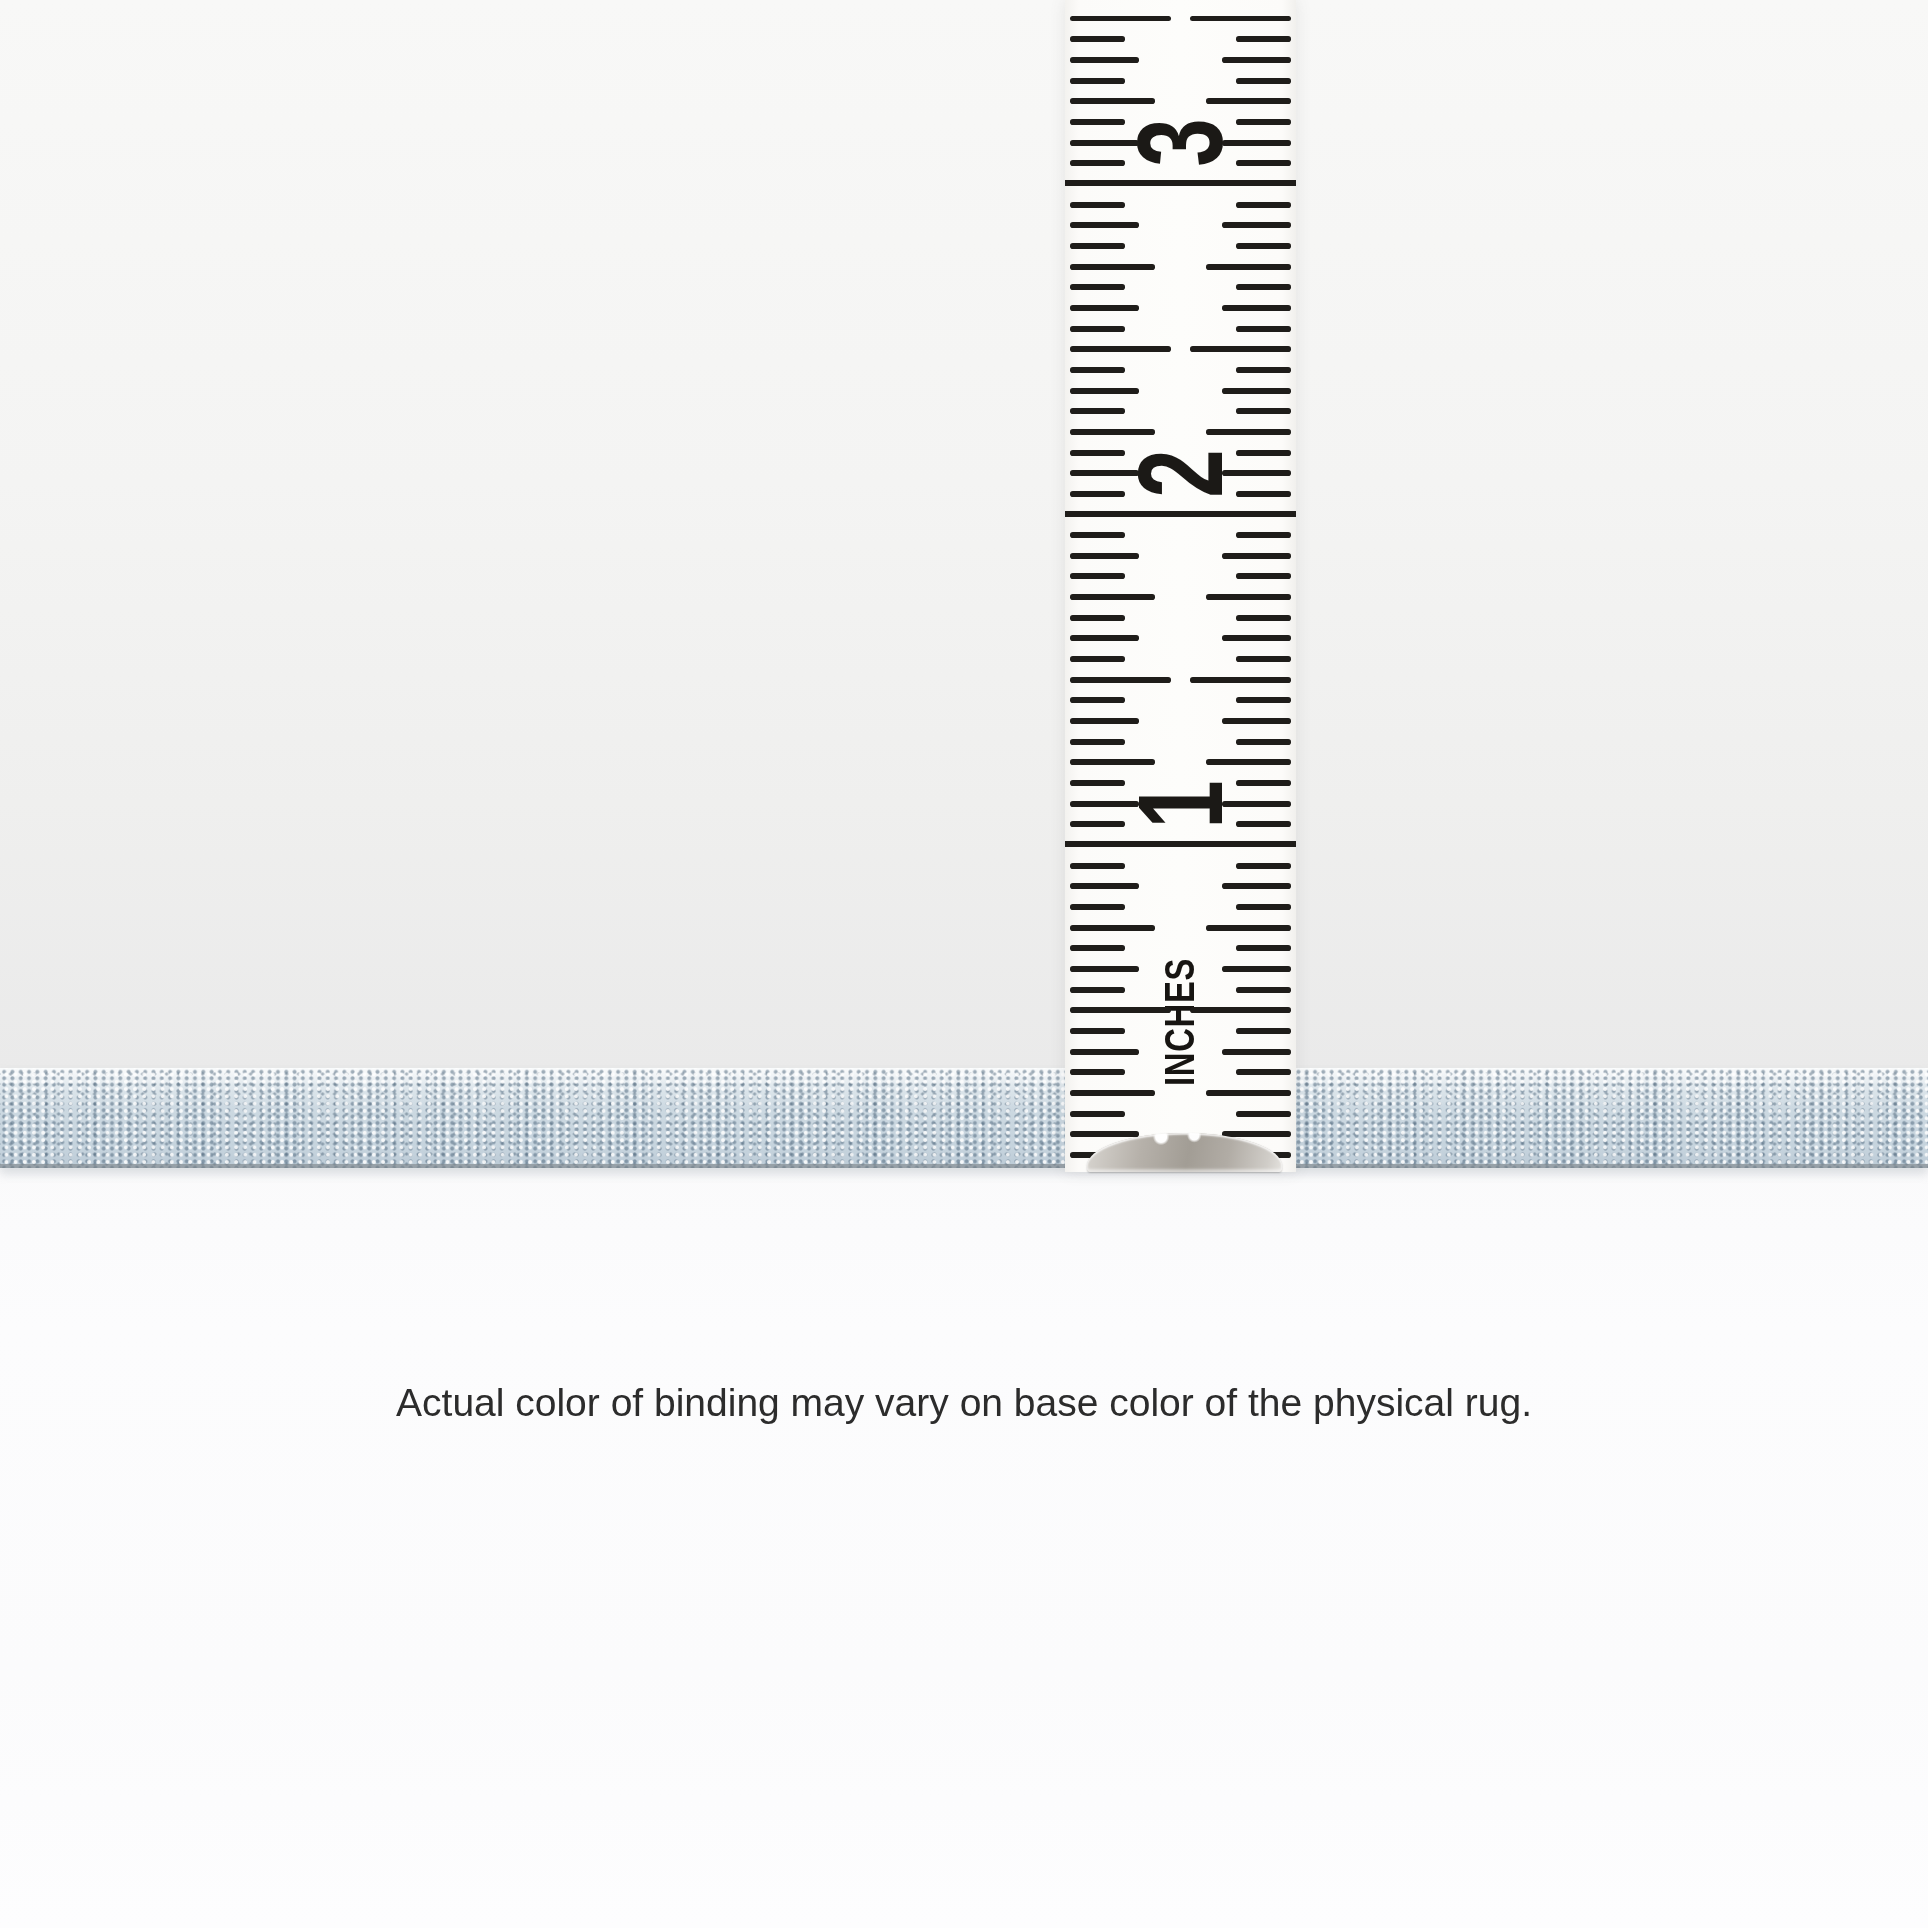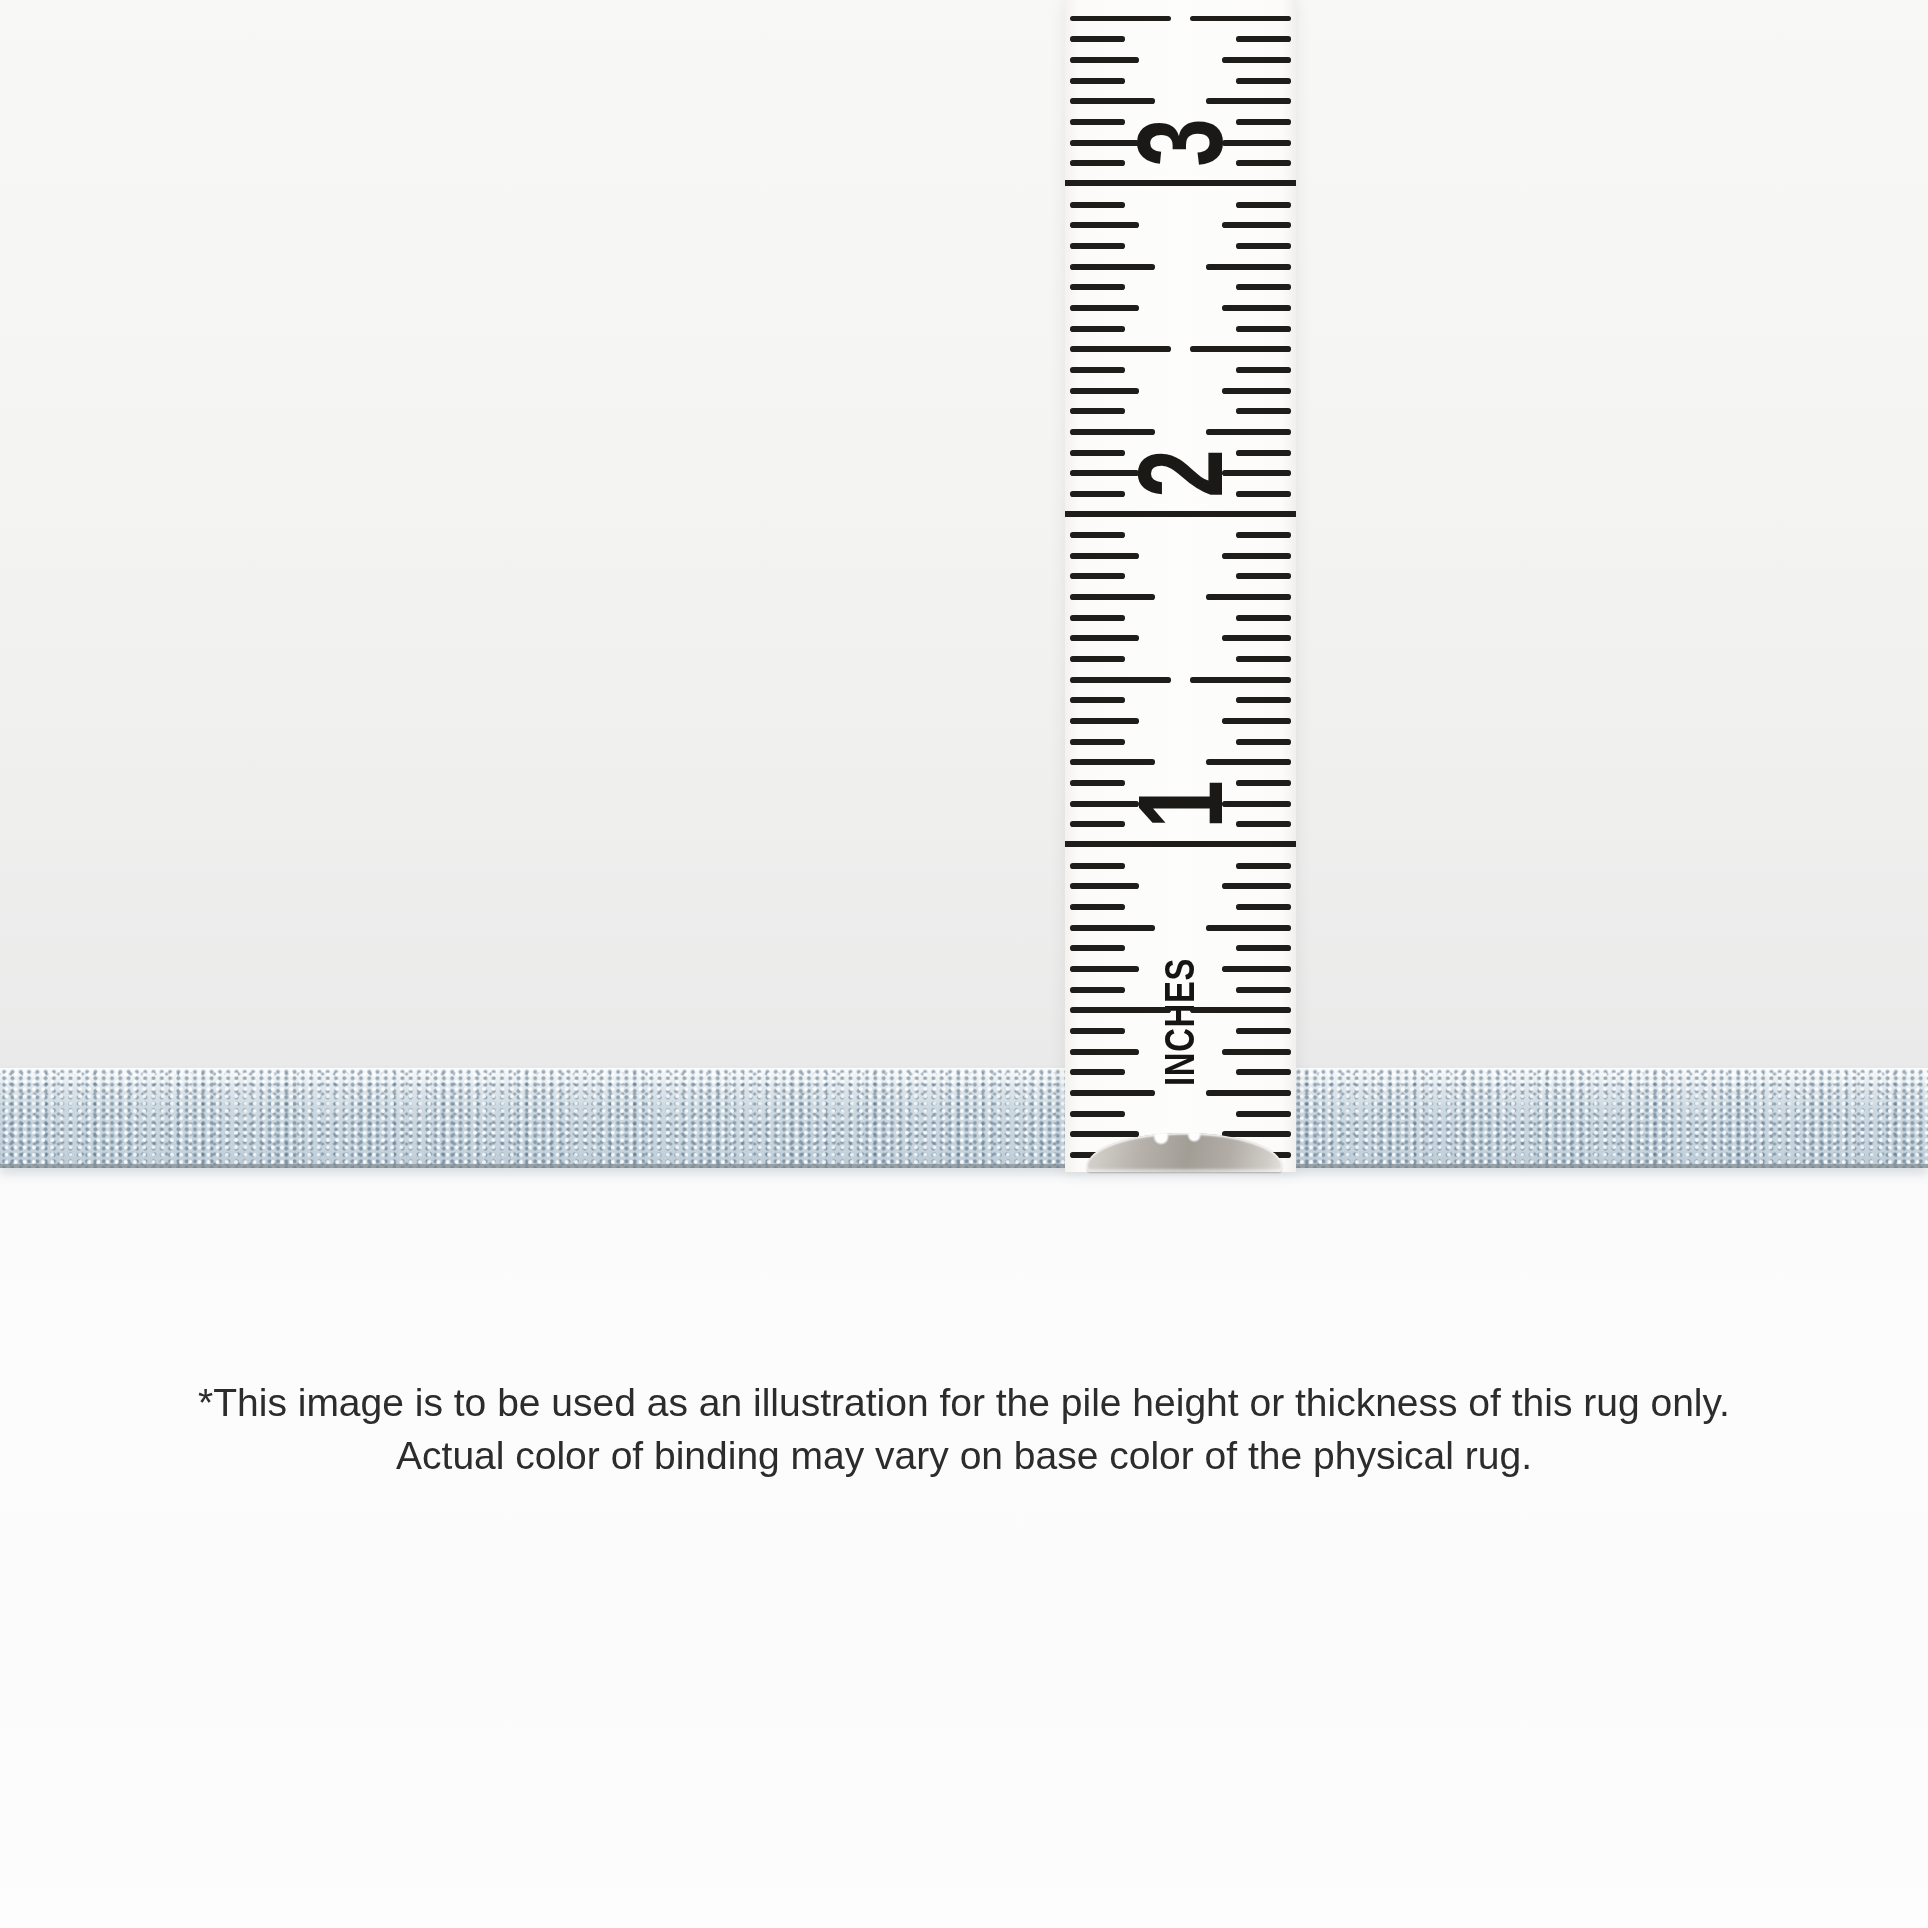--- a/index.html
+++ b/index.html
@@ -203,17 +203,16 @@
       <div class="tick right" style="top: 78px; width: 24%;"></div>
       <div class="tick left" style="top: 57px; width: 30%;"></div>
       <div class="tick right" style="top: 57px; width: 30%;"></div>
       <div class="tick left" style="top: 36px; width: 24%;"></div>
       <div class="tick right" style="top: 36px; width: 24%;"></div>
       <div class="tick left" style="top: 15.6px; width: 44%;"></div>
       <div class="tick right" style="top: 15.6px; width: 44%;"></div>
     </div>
 
   <div class="caption">
-    <div>*This image is to be used as an illustration for the pile height or thickness of this rug only.</div>
     <div>Actual color of binding may vary on base color of the physical rug.</div>
   </div>
 </div>
 
 
 </body></html>

